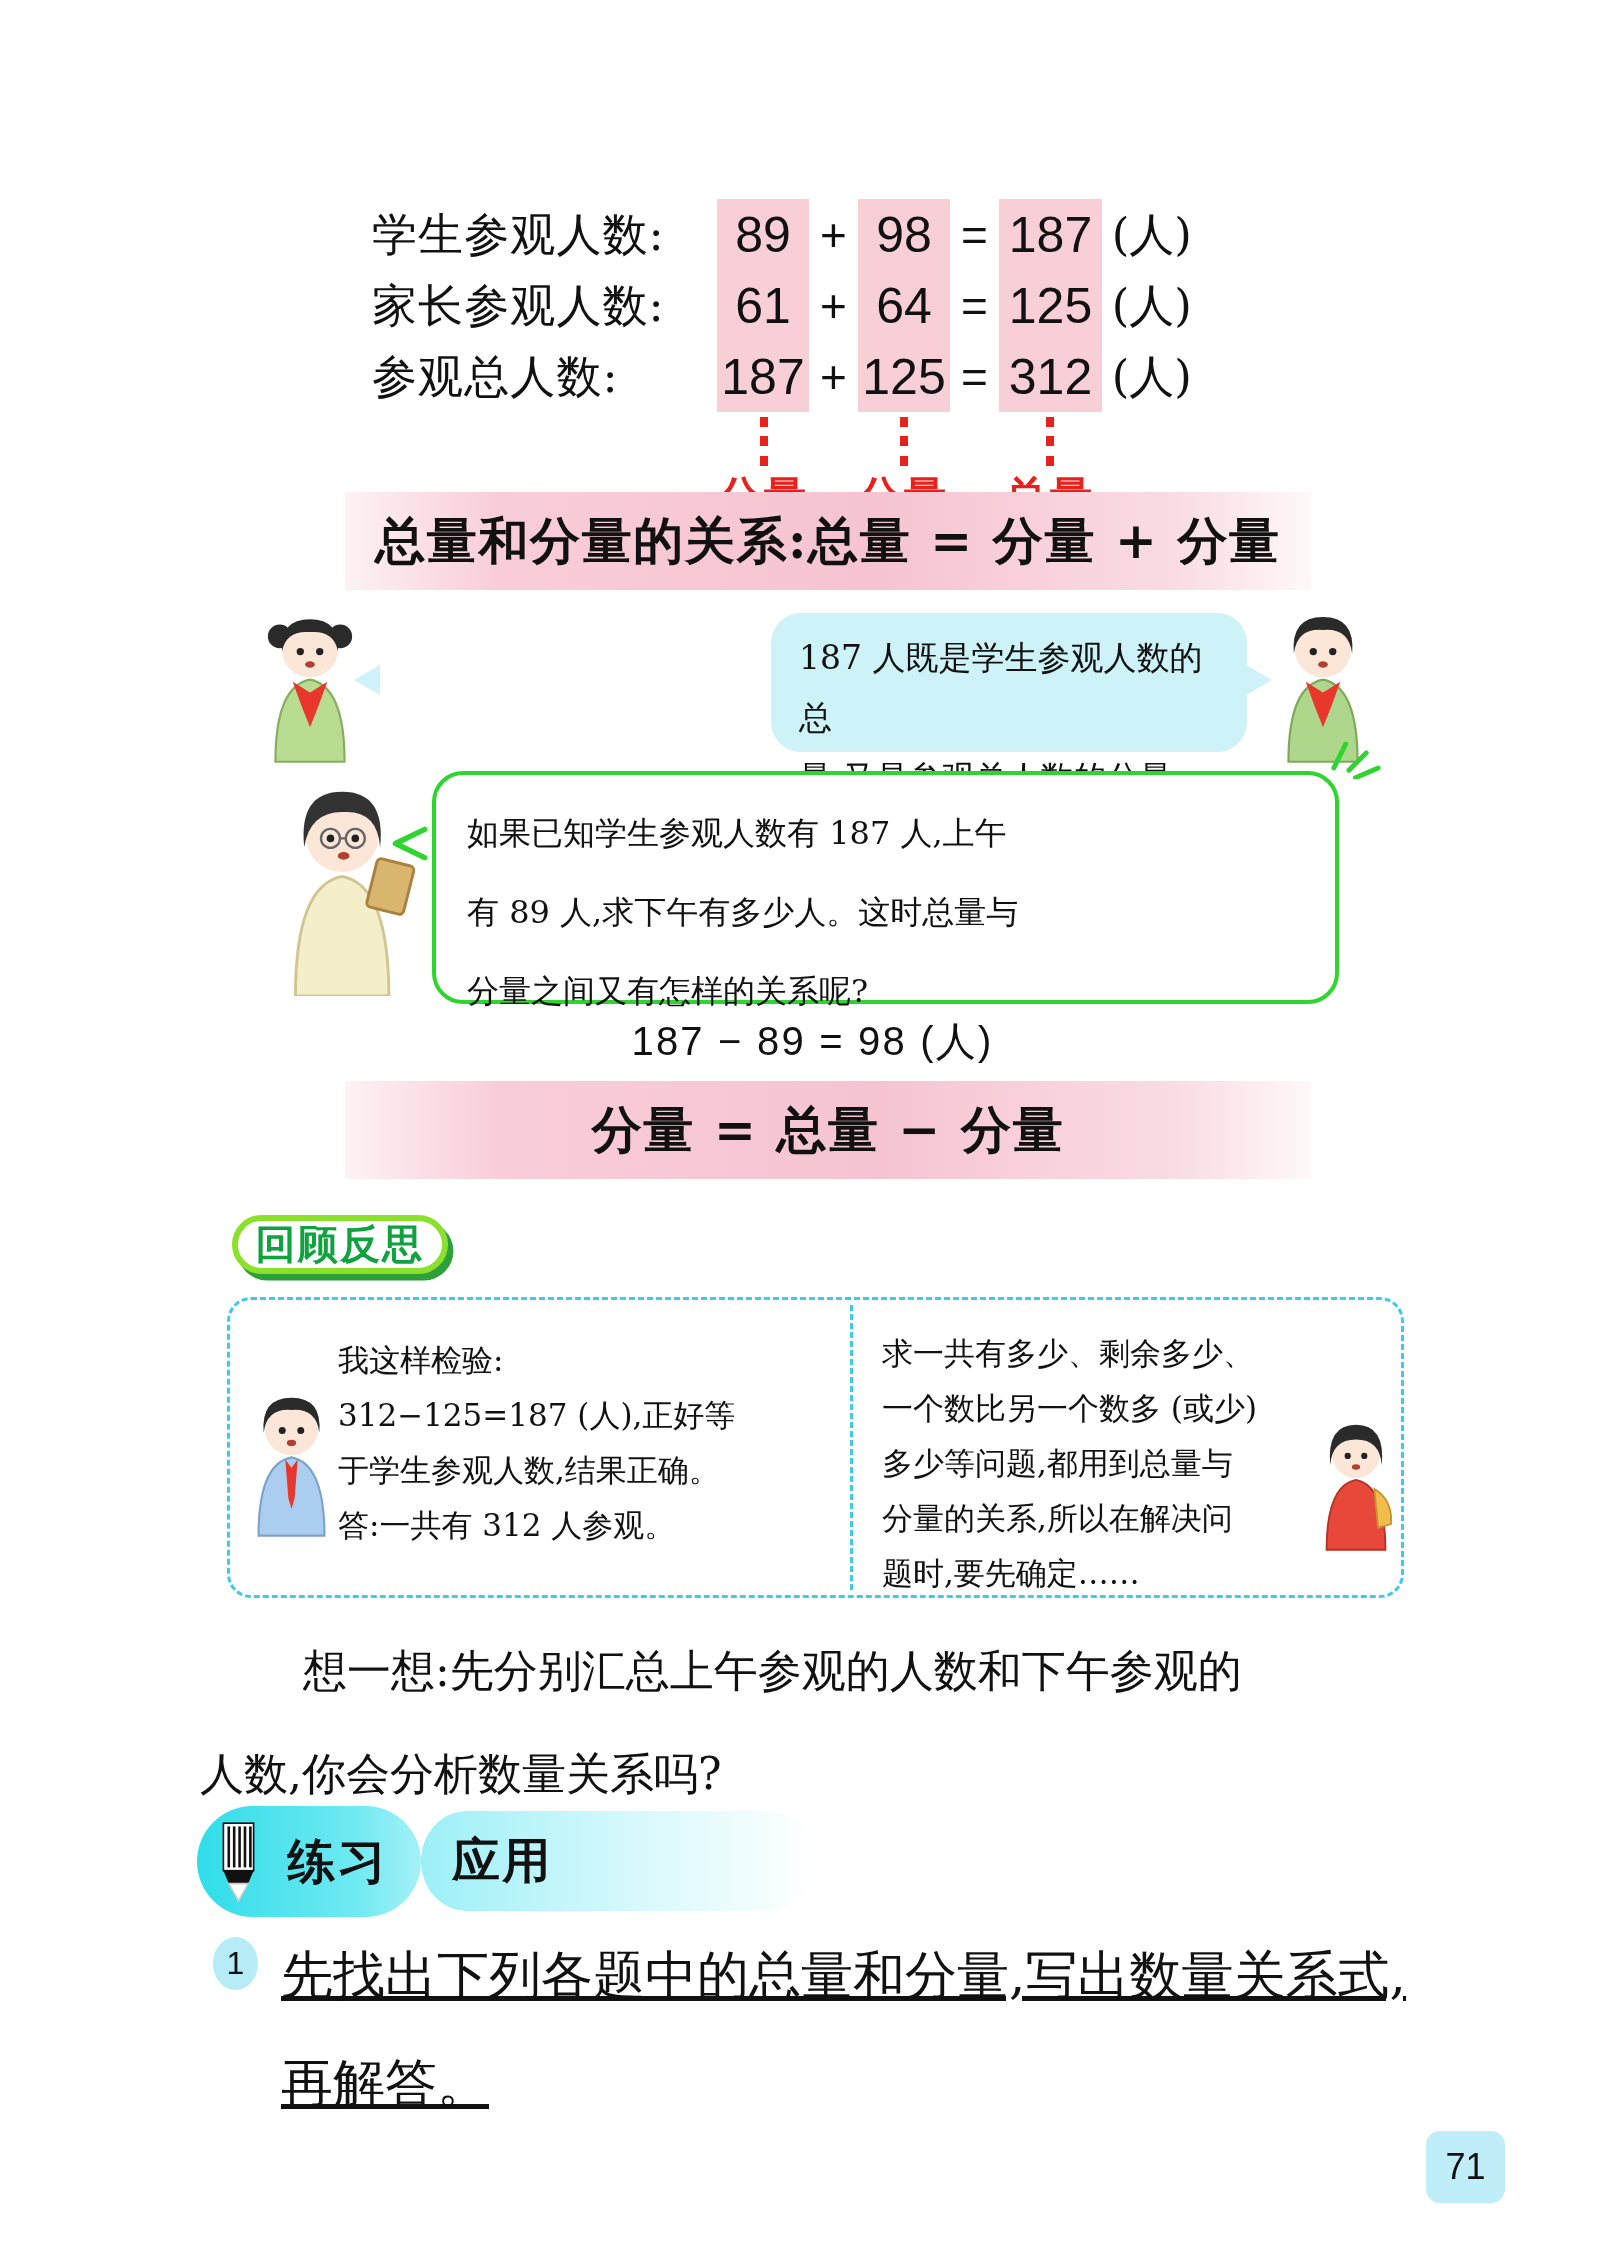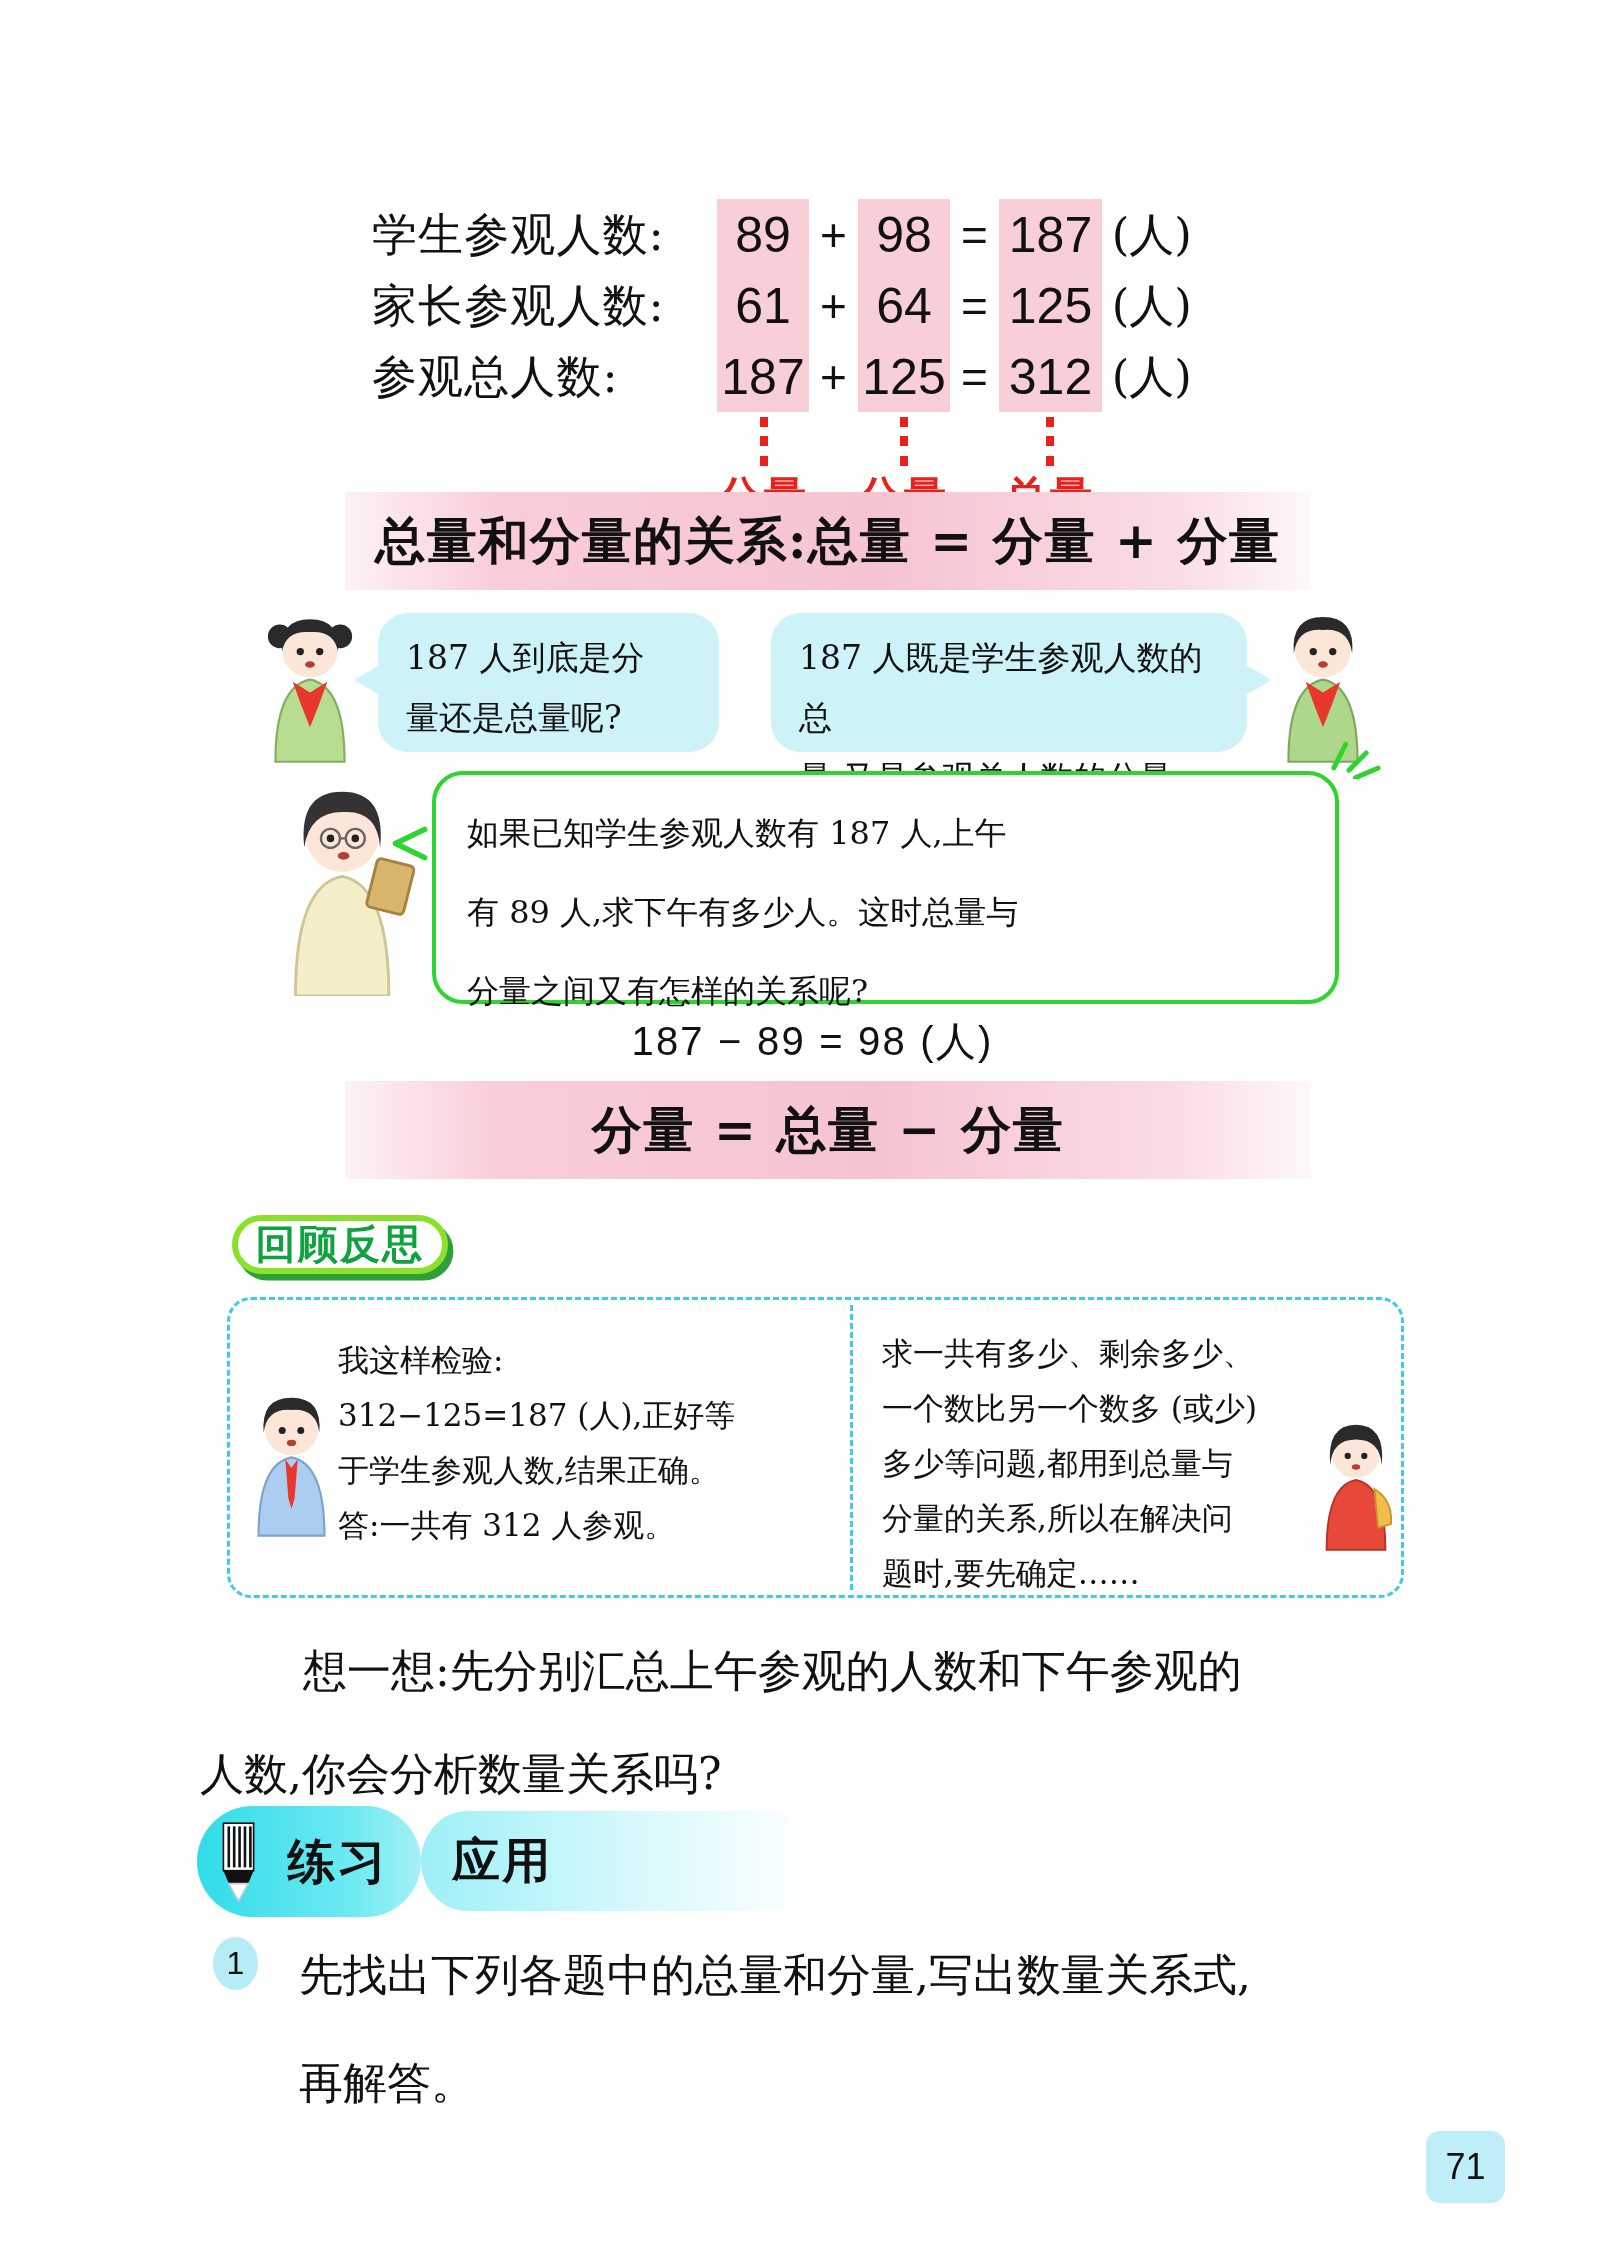--- a/index.html
+++ b/index.html
@@ -102,22 +102,22 @@
   }
   .practice-label{font-size:48px;font-weight:bold;letter-spacing:2.2px;}
 
   
   .ex-marker{
     position:absolute;left:213px;top:1937px;width:45px;height:53px;border-radius:50%;
     background:#b5ecf5;display:flex;align-items:center;justify-content:center;
     font-size:32px;
   }
   .ex-text{
-    position:absolute;left:299px;top:1921px;width:1134px;
-    font-size:44px;line-height:108px;
+    position:absolute;left:281px;top:1921px;width:1134px;
+    font-size:52px;line-height:108px;text-decoration:underline;
   }
 
   .page-badge{
     position:absolute;left:1426px;top:2131px;width:79px;height:72px;border-radius:14px;
     background:#bfeef8;display:flex;align-items:center;justify-content:center;
     font-size:36px;
   }
 </style>
 </head>
 <body>
@@ -165,22 +165,20 @@
       <circle cx="78" cy="28" r="11" fill="#2a2a2a"></circle>
     <circle cx="50" cy="40" r="26" fill="#fbe6d8"></circle>
     <path d="M24 42 Q22 12 50 12 Q78 12 76 42 Q72 22 50 24 Q28 22 24 42 Z" fill="#2a2a2a"></path>
     <circle cx="41" cy="42" r="3.4" fill="#222"></circle>
       <circle cx="59" cy="42" r="3.4" fill="#222"></circle>
     <ellipse cx="50" cy="54" rx="4.5" ry="3" fill="#b0402f"></ellipse>
     <path d="M18 144 Q18 74 50 68 Q82 74 82 144 Z" fill="#b8dc90" stroke="#86ad60" stroke-width="2"></path>
     <path d="M34 70 L50 80 L66 70 L58 92 L50 112 L42 92 Z" fill="#e8372c"></path>
   </svg>
 
-  <div class="bubble pre" style="left:378px;top:613px;width:341px;height:139px;">187 人到底是分
-量还是总量呢?</div>
   <div class="tail tail-left" style="left:354px;top:665px;"></div>
 
   <div class="bubble pre" style="left:771px;top:613px;width:476px;height:139px;">187 人既是学生参观人数的总
 量,又是参观总人数的分量。</div>
   <div class="tail tail-right" style="left:1246px;top:665px;"></div>
 
   <svg class="abs" style="left:1269px;top:606px;" width="108" height="157" viewBox="0 0 100 145">
     <circle cx="50" cy="40" r="26" fill="#fbe6d8"></circle>
     <path d="M23 44 Q20 10 50 10 Q80 10 77 44 Q74 20 50 22 Q26 20 23 44 Z" fill="#2a2a2a"></path>
     <circle cx="41" cy="42" r="3.4" fill="#222"></circle>

